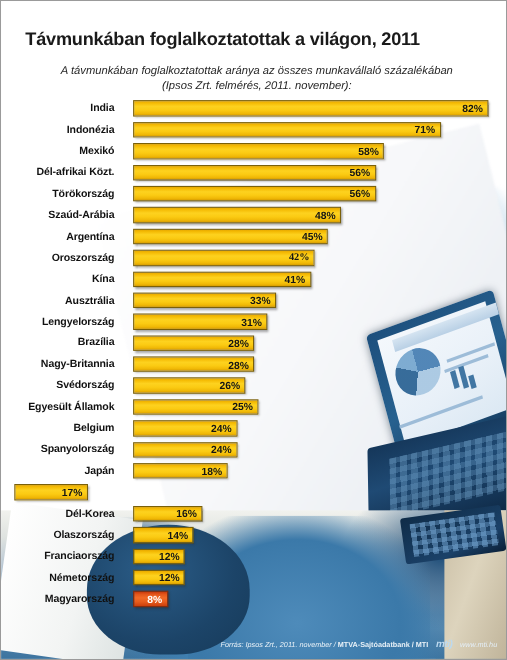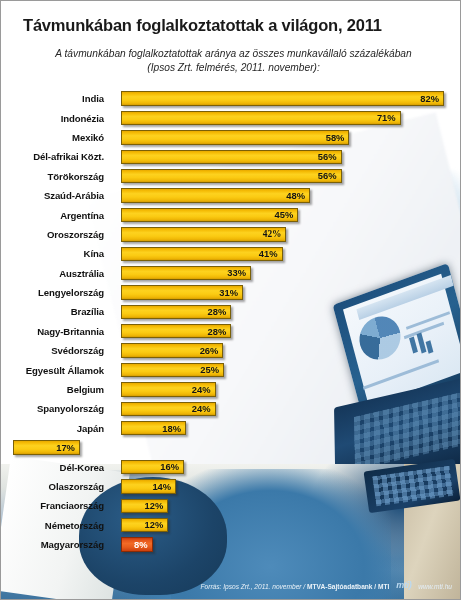--- a/index.html
+++ b/index.html
@@ -117,21 +117,21 @@
     transform:rotate(-8deg);
     background:
       repeating-linear-gradient(to right, rgba(120,170,215,.5) 0 5px, rgba(0,0,0,0) 5px 9px),
       repeating-linear-gradient(to bottom, rgba(120,170,215,.4) 0 4px, rgba(0,0,0,0) 4px 8px);
   }
   .photo-carpet{
     position:absolute;right:0;bottom:0;width:58px;height:135px;
     background:linear-gradient(110deg,#c9bda4 0%,#ddd4bd 45%,#bfb399 100%);
   }
   
-  .header{position:absolute;left:0;top:1px;width:461px;padding:14px 18px 0 22px;box-sizing:border-box;}
+  .header{position:absolute;left:0;top:12px;width:461px;padding:14px 18px 0 22px;box-sizing:border-box;}
   .title{
     font-size:16.5px;font-weight:bold;color:#1a1a1a;letter-spacing:-.2px;
     margin:0 0 5px 0;line-height:1.1;
   }
   .subtitle{
     font-size:10.2px;font-style:italic;color:#262626;line-height:1.32;margin:13px;text-align:center;
   }
   
   .chart{
     position:absolute;left:0;top:88px;width:461px;
@@ -329,21 +329,21 @@
         <div class="lbl">Svédország</div>
         <div class="bar-wrap">
           <div class="bar" style="width: 102.415px;">
             <span class="val">26%</span>
           </div>
         </div>
       </div>
       <div class="row">
         <div class="lbl">Egyesült Államok</div>
         <div class="bar-wrap">
-          <div class="bar" style="width: 103px;">
+          <div class="bar" style="width: 114px;">
             <span class="val">25%</span>
           </div>
         </div>
       </div>
       <div class="row">
         <div class="lbl">Belgium</div>
         <div class="bar-wrap">
           <div class="bar" style="width: 94.5366px;">
             <span class="val">24%</span>
           </div>
@@ -353,21 +353,21 @@
         <div class="lbl">Spanyolország</div>
         <div class="bar-wrap">
           <div class="bar" style="width: 94.5366px;">
             <span class="val">24%</span>
           </div>
         </div>
       </div>
       <div class="row">
         <div class="lbl">Japán</div>
         <div class="bar-wrap">
-          <div class="bar" style="width: 65px;">
+          <div class="bar" style="width: 86px;">
             <span class="val">18%</span>
           </div>
         </div>
       </div>
       <div class="row">
         <div class="bar-wrap">
           <div class="bar" style="width: 66.9634px;">
             <span class="val">17%</span>
           </div>
         </div>

